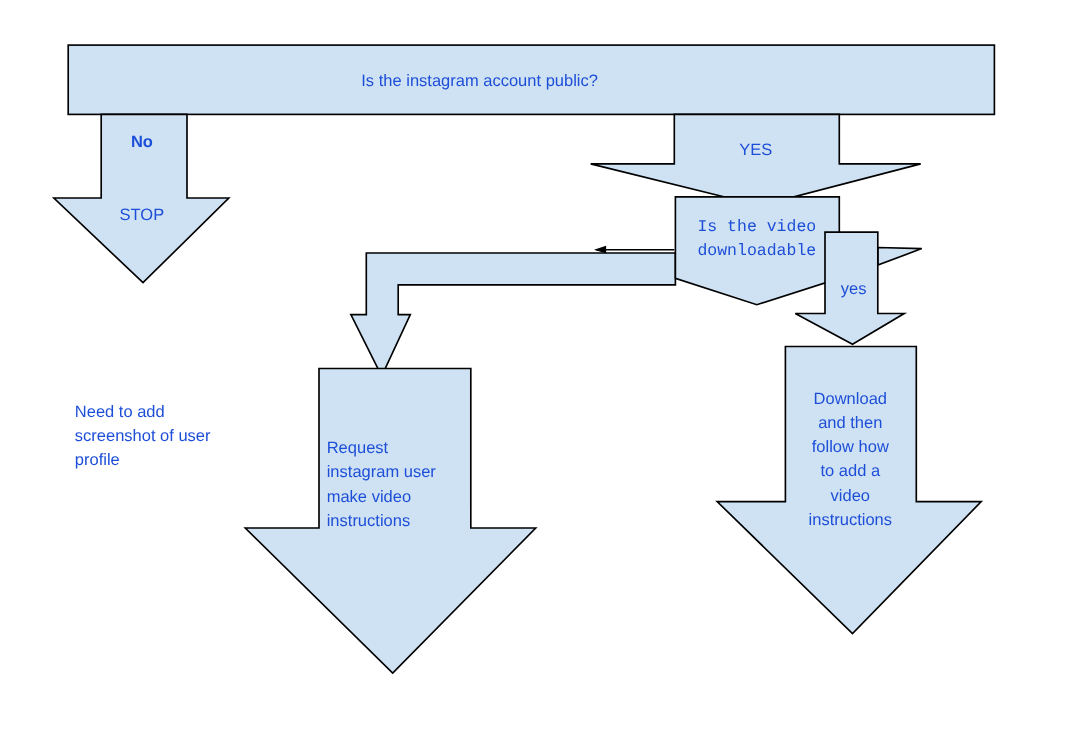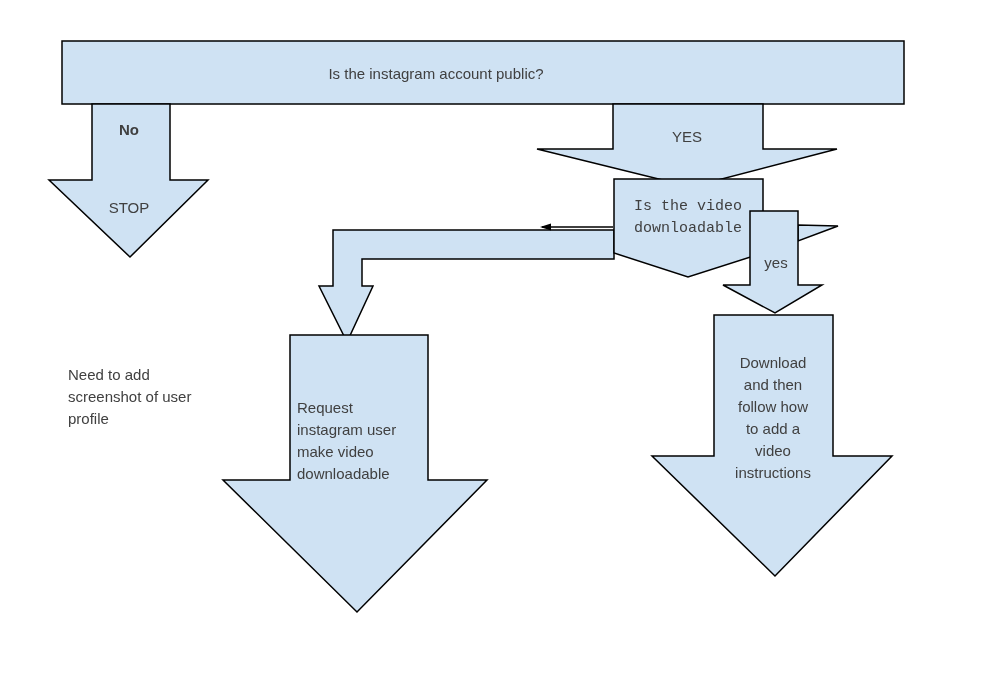--- a/index.html
+++ b/index.html
@@ -14,21 +14,21 @@
   }
   #stage svg { position: absolute; left: 0; top: 0; }
   svg .shape { fill: #cfe2f3; stroke: #000000; stroke-width: 1.5; stroke-linejoin: miter; }
   svg .line  { stroke: #000000; stroke-width: 1.5; fill: none; }
   svg .head  { fill: #000000; stroke: none; }
   .label {
     position: absolute;
     font-size: 15px;
     line-height: 22px;
     white-space: pre-line;
-    color: #404040;
+    color: #1d4ed8;
   }
   .label-c { transform: translate(-50%, -50%); text-align: center; }
   .label-l { text-align: left; white-space: pre; }
 </style>
 </head>
 <body>
 
 <div id="stage">
 
   <svg width="981" height="685" viewBox="0 0 981 685">
@@ -52,33 +52,33 @@
 
     <polygon class="shape" points="290,335 290,480 223,480 357,612 487,480 428,480 428,335" fill="#cfe2f3"></polygon>
 
     <polygon class="shape" points="714,315 714,456 652,456 775,576 892,456 833,456 833,315" fill="#cfe2f3"></polygon>
   </svg>
 
   <div class="label label-c" style="left:436px; top:74px;">Is the instagram account public?</div>
 
   <div class="label label-c" style="left:129px; top:130px;font-weight:bold;">No</div>
 
-  <div class="label label-c" style="left:129px; top:208px;">STOP</div>
+  <div class="label label-c" style="left:129px; top:196px;">STOP</div>
 
   <div class="label label-c" style="left:687px; top:137px;">YES</div>
 
   <div class="label label-c" style="left:688px; top:218px;font-family:Liberation Mono, monospace;">Is the video
 downloadable</div>
 
   <div class="label label-c" style="left:776px; top:263px;">yes</div>
 
   <div class="label label-l" style="left:297px; top:397px;">Request
 instagram user
 make video
-downloadable</div>
+instructions</div>
 
   <div class="label label-c" style="left:773px; top:418px;">Download
 and then
 follow how
 to add a
 video
 instructions</div>
 
   <div class="label label-l" style="left:68px; top:364px;">Need to add
 screenshot of user

